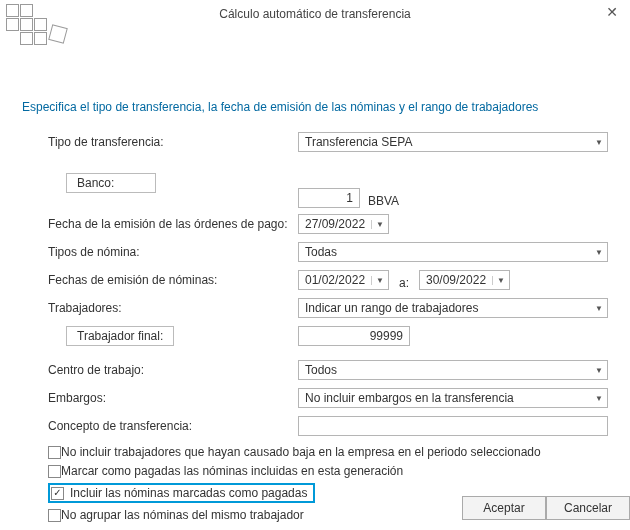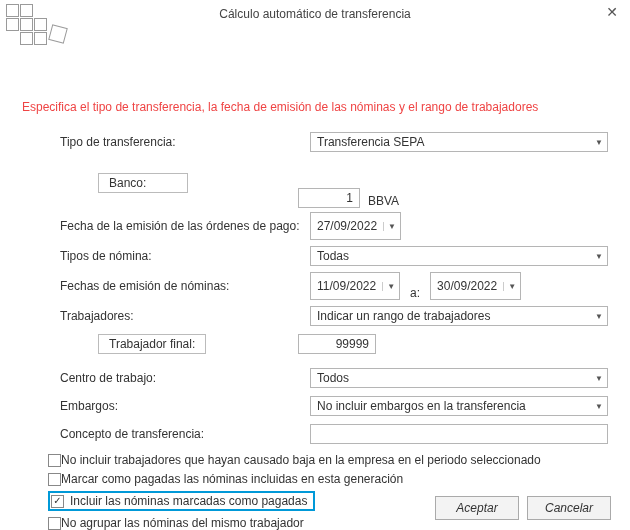--- a/index.html
+++ b/index.html
@@ -46,48 +46,46 @@
   .logo .s4 { width:13px; height:13px; left:14px; top:14px; }
   .logo .s5 { width:13px; height:13px; left:28px; top:14px; }
   .logo .s6 { width:13px; height:13px; left:14px; top:28px; }
   .logo .s7 { width:13px; height:13px; left:28px; top:28px; }
   .logo .s8 { width:16px; height:16px; left:44px; top:22px; transform:rotate(15deg); }
   .content {
     padding: 72px 22px 0 22px;
   }
   .instruction {
     margin-bottom: 16px;
-    color: #ef4444;
+    color: #0369a1;
   }
   .form-area {
     padding-left: 26px;
   }
   .row {
     display: flex;
     align-items: center;
     margin-bottom: 4px;
     min-height: 24px;
   }
   .label-col {
     width: 250px;
     flex-shrink: 0;
-    margin-left: 12px;
   }
   .sublabel {
     width: 250px;
     flex-shrink: 0;
     padding-left: 18px;
   }
   .sublabel .boxlabel {
     display: inline-block;
     border: 1px solid #bbb;
     padding: 2px 10px;
     background: #fff;
     min-width: 90px;
-    margin-left: 32px;
   }
   .ctrl-col {
     flex: 1;
     display: flex;
     align-items: flex-end;
     gap: 4px;
   }
   .select {
     flex: 1;
     display: flex;
@@ -105,21 +103,21 @@
     height: 20px;
     width: 62px;
     text-align: right;
     padding: 0 6px;
     line-height: 18px;
     background: #fff;
   }
   .banktxt { padding-left: 4px; margin-top: 36px; }
   .datebox {
     border: 1px solid #b5b5b5;
-    height: 28px;
+    height: 20px;
     display: inline-flex;
     align-items: center;
     background: #fff;
   }
   .datebox .dval { padding: 0 6px; }
   .datebox .dbtn { border-left: 1px solid #ccc; padding: 0 4px; font-size: 8px; color:#555; }
   .a-label { padding: 0 6px; }
   .txtbox {
     border: 1px solid #b5b5b5;
     height: 20px;
@@ -148,24 +146,22 @@
   .highlight {
     border: 2px solid #0099d8;
     display: inline-flex;
     align-items: center;
     gap: 6px;
     padding: 1px 6px 1px 1px;
   }
   .footer {
     position: absolute;
     bottom: 10px;
-    right: 19px;
-    display: flex;
-    gap: 8px;
-    font-style: italic;
+    right: 0;
+    display: flex;
   }
   .btn {
     border: 1px solid #aaa;
     background: #f3f3f3;
     padding: 4px 0;
     width: 84px;
     text-align: center;
     cursor: pointer;
   }
   .spacer { height: 6px; }
@@ -231,21 +227,21 @@
           <span>Todas</span>
           <span class="arrow">▼</span>
         </div>
       </div>
     </div>
 
     <div class="row">
       <div class="label-col">Fechas de emisión de nóminas:</div>
       <div class="ctrl-col">
         <div class="datebox">
-          <span class="dval">11/09/2022</span>
+          <span class="dval">01/02/2022</span>
           <span class="dbtn">▼</span>
         </div>
         <span class="a-label">a:</span>
         <div class="datebox">
           <span class="dval">30/09/2022</span>
           <span class="dbtn">▼</span>
         </div>
       </div>
     </div>
 
@@ -258,21 +254,21 @@
         </div>
       </div>
     </div>
 
 
     <div class="row">
       <div class="sublabel">
         <span class="boxlabel">Trabajador final:</span>
       </div>
       <div class="ctrl-col">
-        <div class="numbox" style="width:78px">99999</div>
+        <div class="numbox" style="width:112px">99999</div>
       </div>
     </div>
 
     <div class="spacer"></div>
 
     <div class="row">
       <div class="label-col">Centro de trabajo:</div>
       <div class="ctrl-col">
         <div class="select">
           <span>Todos</span>

